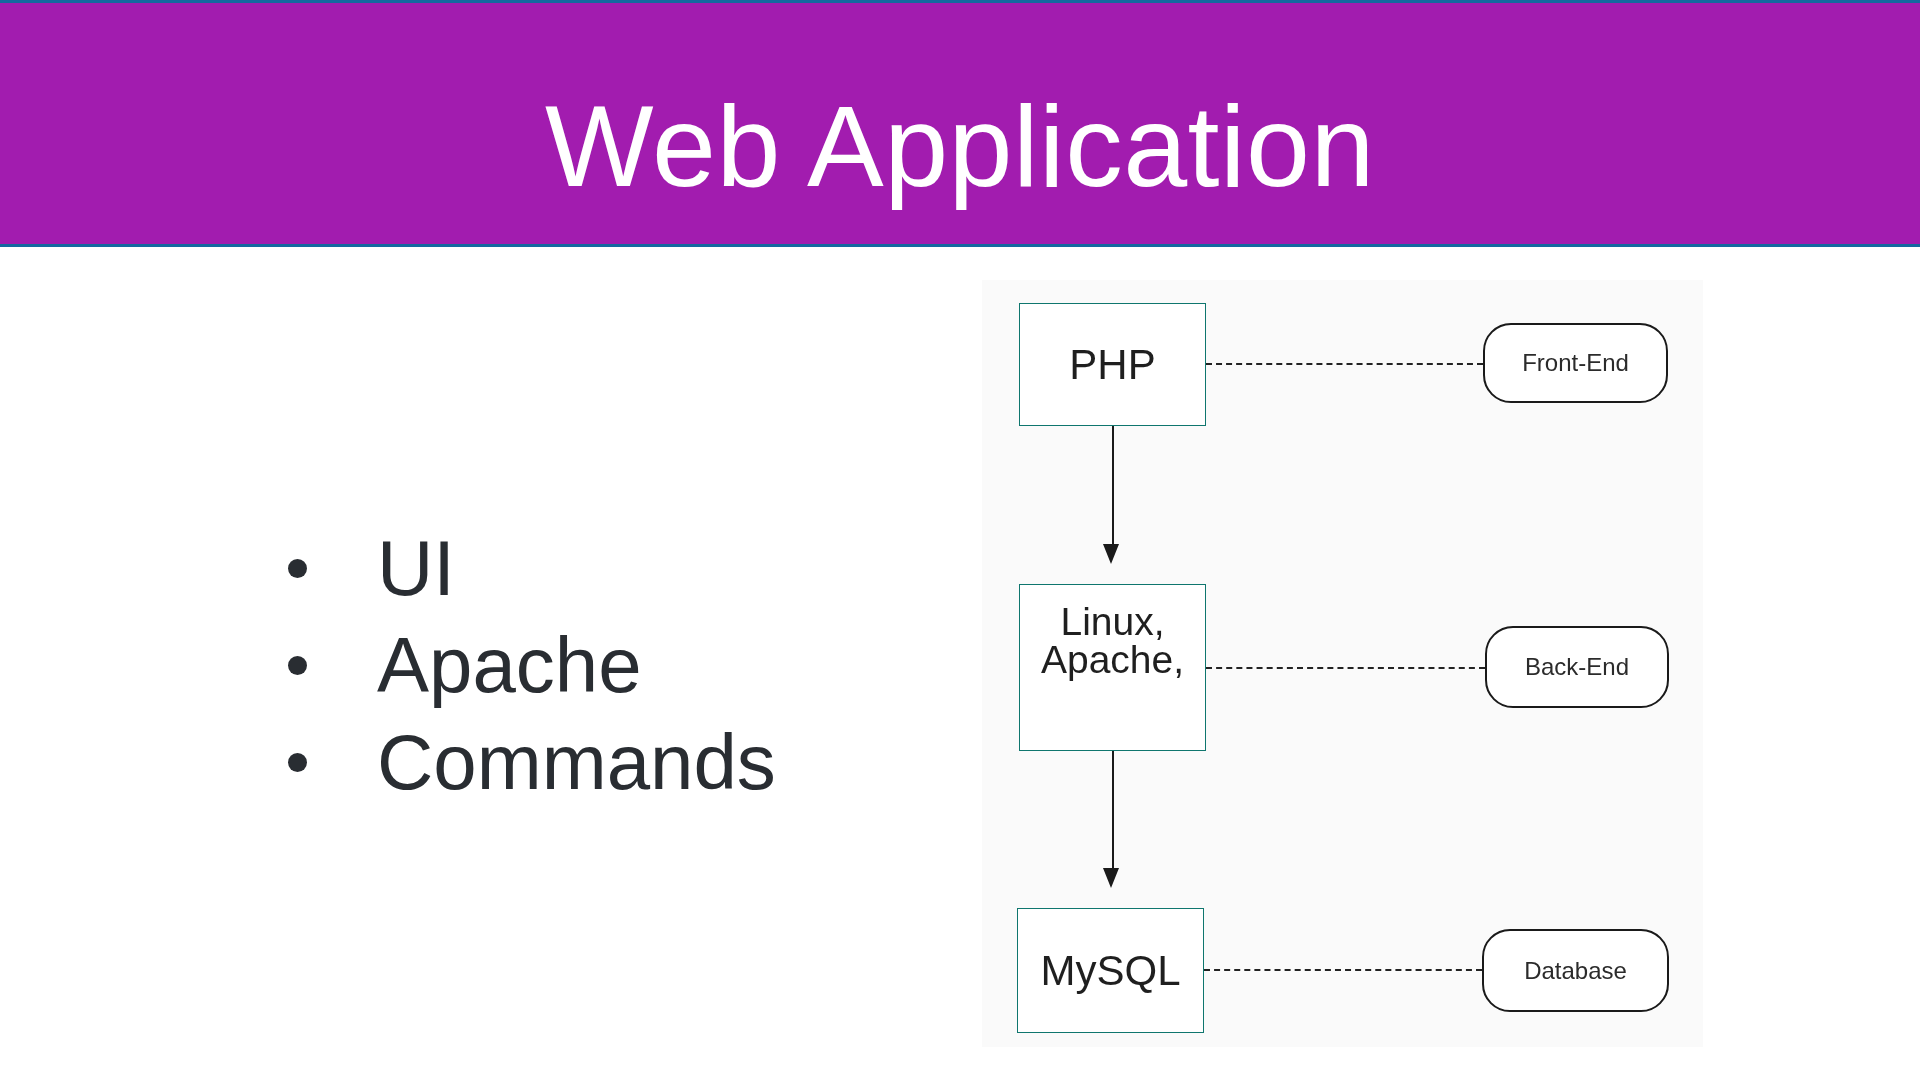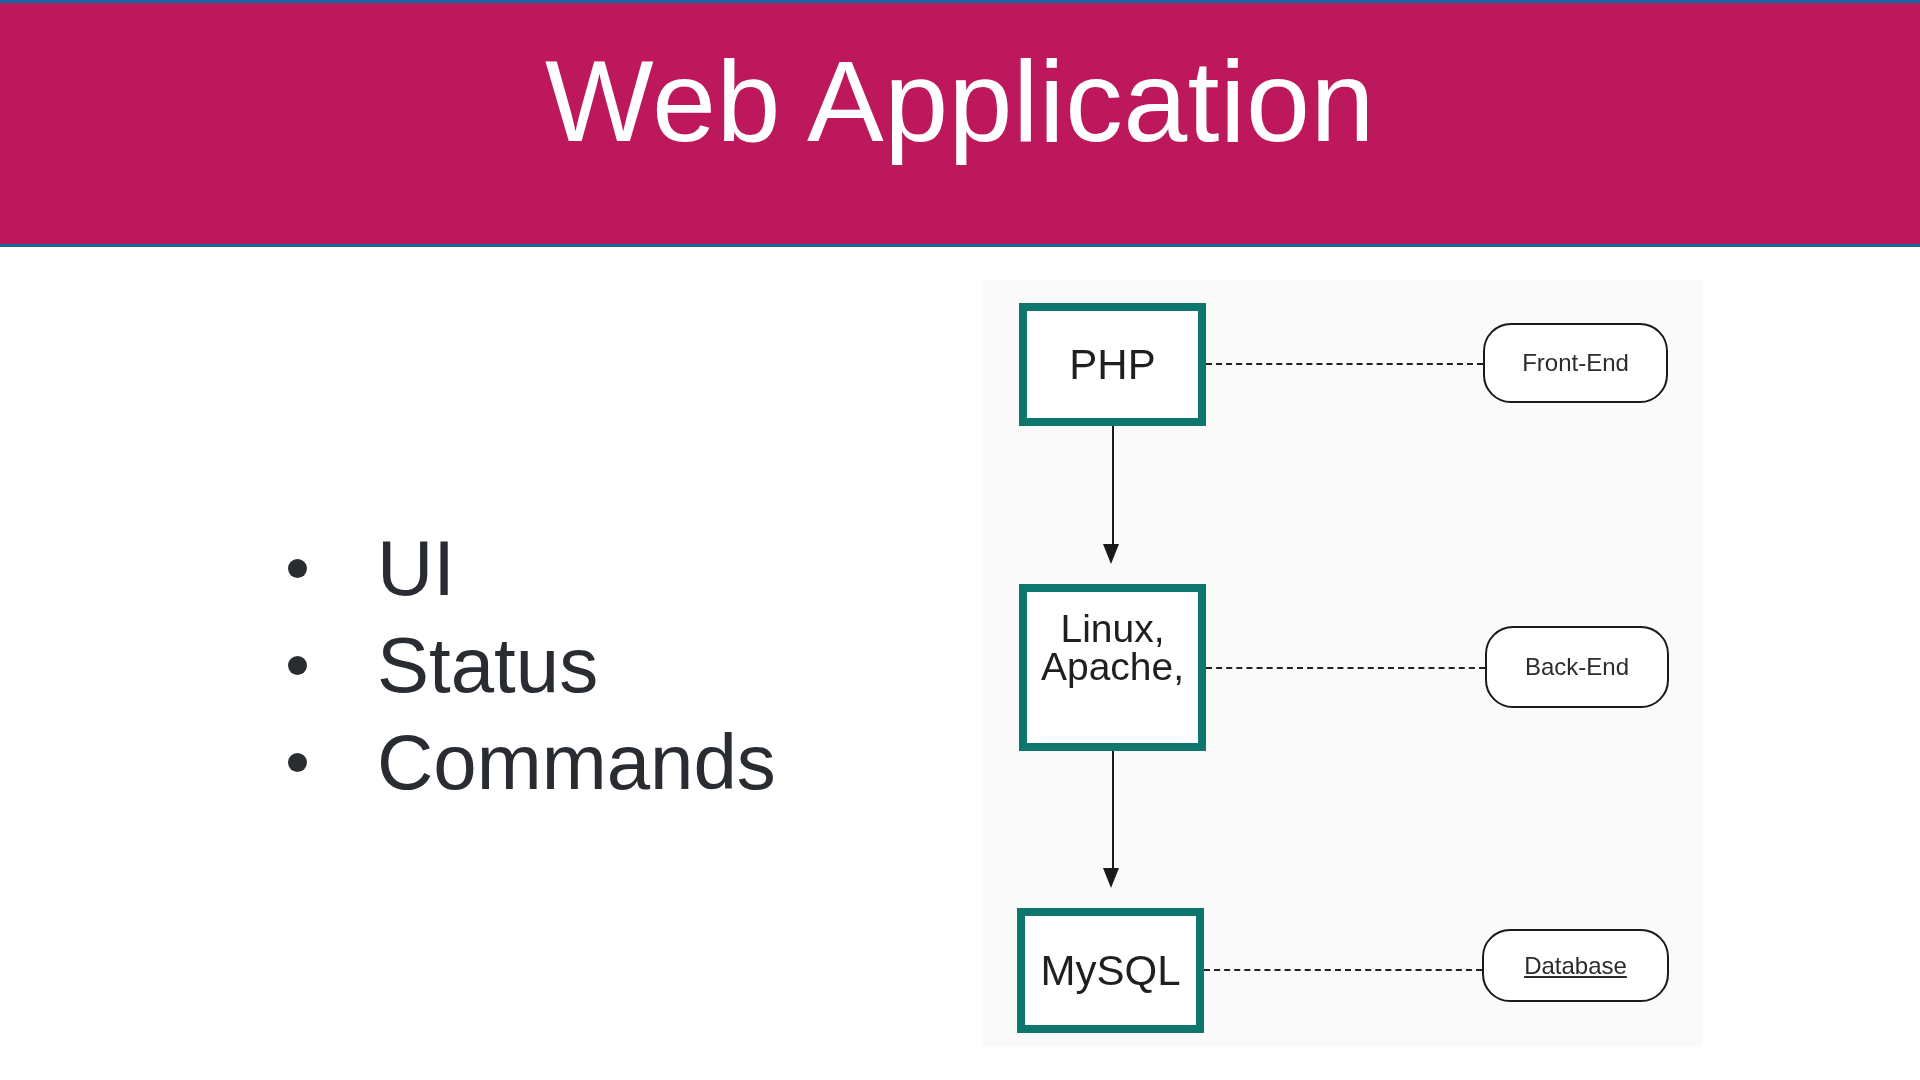--- a/index.html
+++ b/index.html
@@ -9,24 +9,24 @@
     position: relative;
     background: #ffffff;
     font-family: "Liberation Sans", sans-serif;
     overflow: hidden;
   }
 
   
   .banner {
     position: absolute; left: 0; top: 0;
     width: 1920px; height: 247px;
-    background: #be185d;
+    background: #a21caf;
     border-top: 3px solid #14689f;
     border-bottom: 3px solid #14689f;
-    display: flex; align-items: flex-end; justify-content: center;
+    display: flex; align-items: flex-start; justify-content: center;
   }
   .slide-title {
     color: #ffffff;
     font-size: 115px;
     font-weight: 400;
     letter-spacing: 0.5px;
     white-space: nowrap;
   }
 
   
@@ -52,21 +52,21 @@
 
   
   .diagram-panel {
     position: absolute; left: 982px; top: 280px;
     width: 721px; height: 767px;
     background: #fafafa;
   }
   .dg-box {
     position: absolute;
     background: #ffffff;
-    border: 8px solid #0f766e;
+    border: 1px solid #0f766e;
     color: #1f1f1f;
     display: flex; align-items: center; justify-content: center;
     text-align: center;
   }
   .dg-box-php    { left: 37px;  top: 23px;  width: 187px; height: 123px; font-size: 42px; }
   .dg-box-stack  { left: 37px;  top: 304px; width: 187px; height: 167px;
                    font-size: 39px; line-height: 38px;
                    align-items: flex-start; padding-top: 18px; }
   .dg-box-mysql  { left: 35px;  top: 628px; width: 187px; height: 125px; font-size: 42px; }
 
@@ -75,21 +75,21 @@
     background: #ffffff;
     border: 2px solid #1a1a1a;
     border-radius: 28px;
     color: #2b2b2b;
     display: flex; align-items: center; justify-content: center;
     font-size: 24px;
     white-space: nowrap;
   }
   .dg-node-frontend { left: 501px; top: 43px;  width: 185px; height: 80px; }
   .dg-node-backend  { left: 503px; top: 346px; width: 184px; height: 82px; }
-  .dg-node-database { left: 500px; top: 649px; width: 187px; height: 73px; text-decoration: underline; }
+  .dg-node-database { left: 500px; top: 649px; width: 187px; height: 83px; }
 
   .dg-dash {
     position: absolute;
     height: 0;
     border-top: 2px dashed #222222;
   }
   .dg-dash-1 { left: 224px; top: 83px;  width: 277px; }
   .dg-dash-2 { left: 224px; top: 387px; width: 279px; }
   .dg-dash-3 { left: 222px; top: 689px; width: 278px; }
 
@@ -117,21 +117,21 @@
   <h1 class="slide-title">Web Application</h1>
 </header>
 
 <ul class="bullet-list">
   <li class="bullet-item">
     <span class="bullet-dot"></span>
     <span class="bullet-label">UI</span>
   </li>
   <li class="bullet-item">
     <span class="bullet-dot"></span>
-    <span class="bullet-label">Status</span>
+    <span class="bullet-label">Apache</span>
   </li>
   <li class="bullet-item">
     <span class="bullet-dot"></span>
     <span class="bullet-label">Commands</span>
   </li>
 </ul>
 
 <div class="diagram-panel">
 
   <div class="dg-box dg-box-php">

